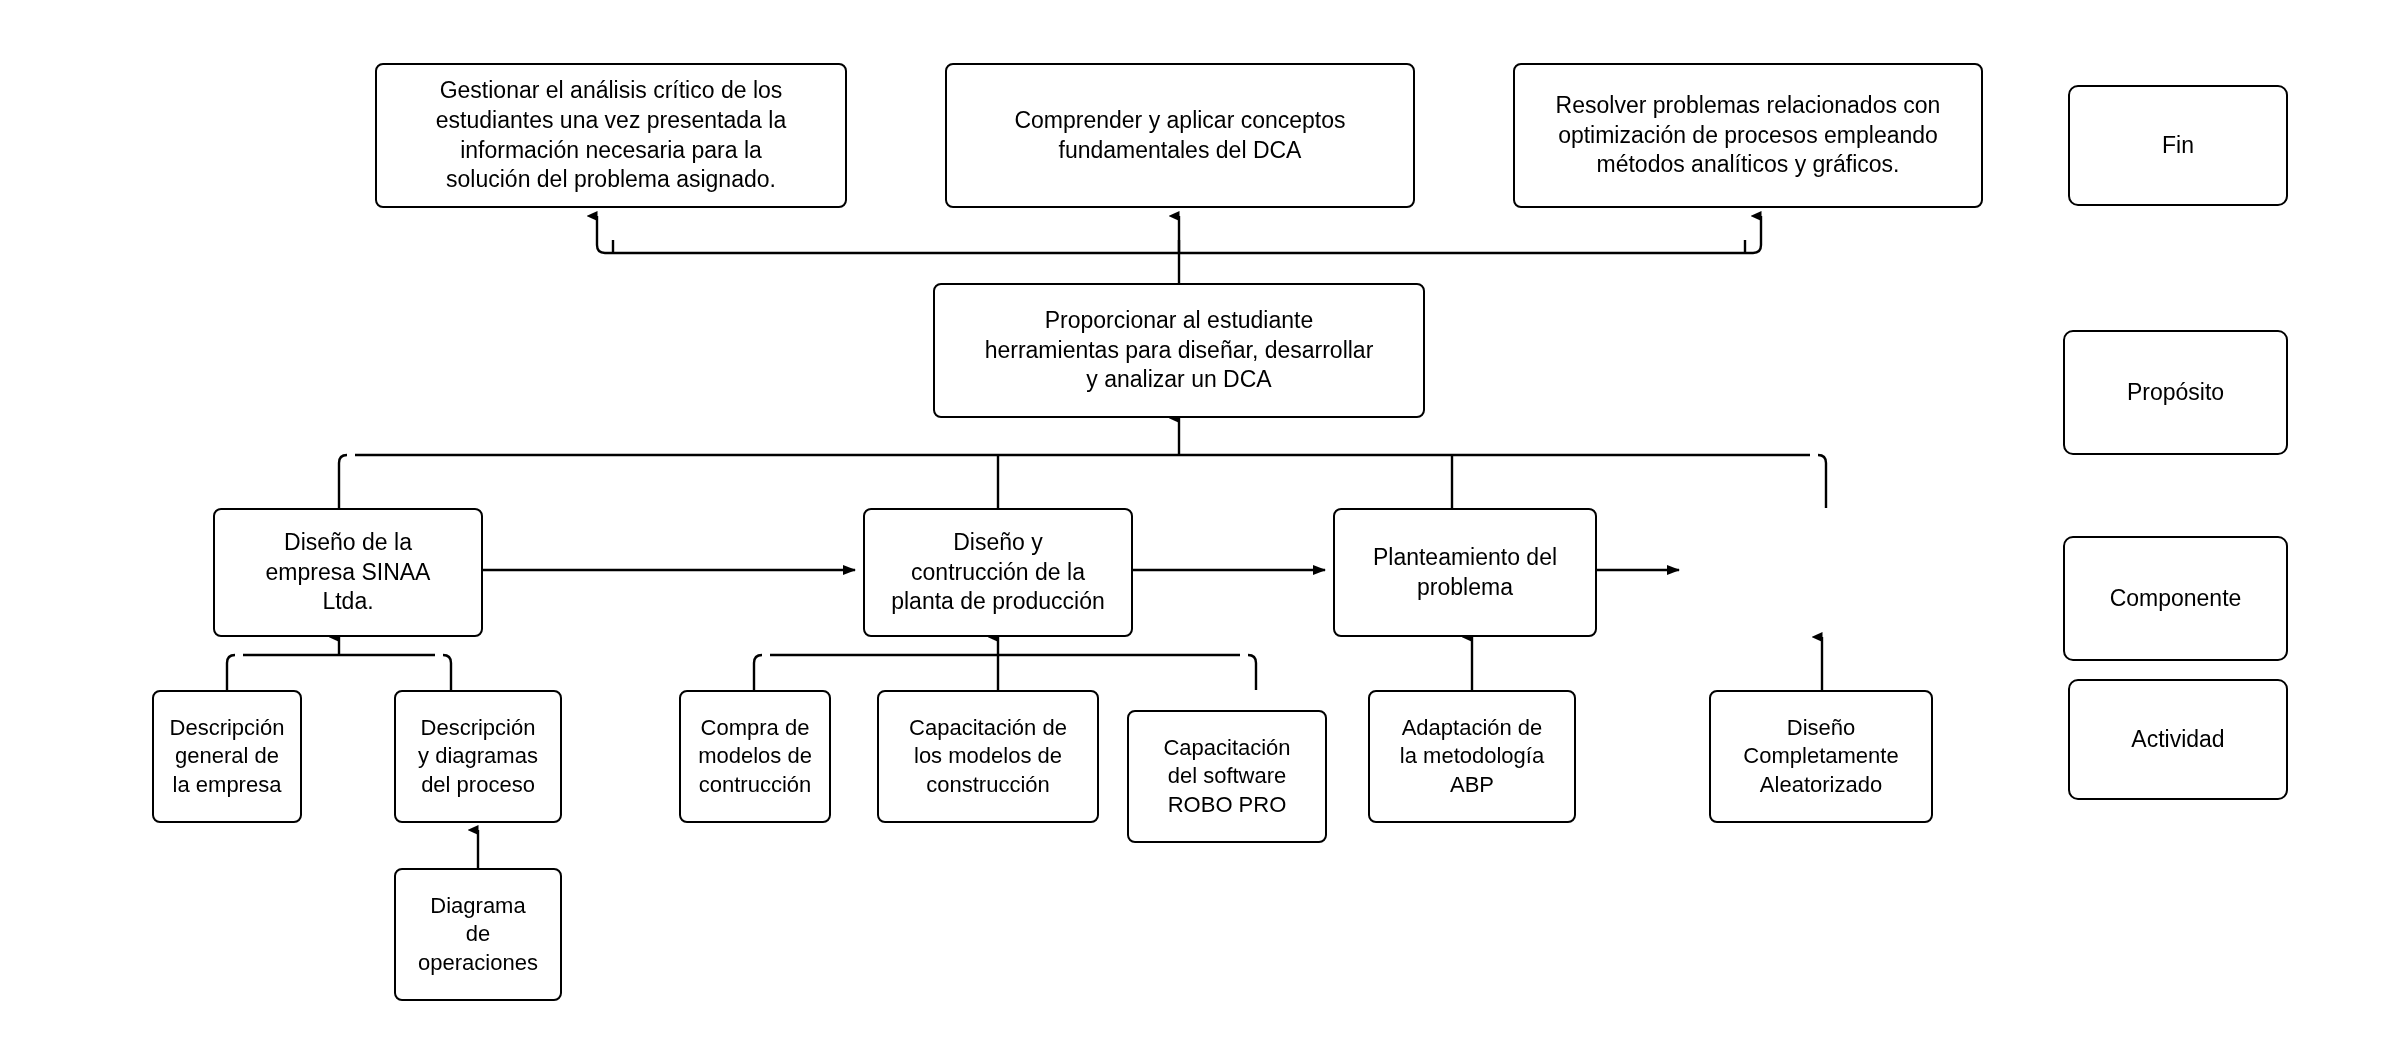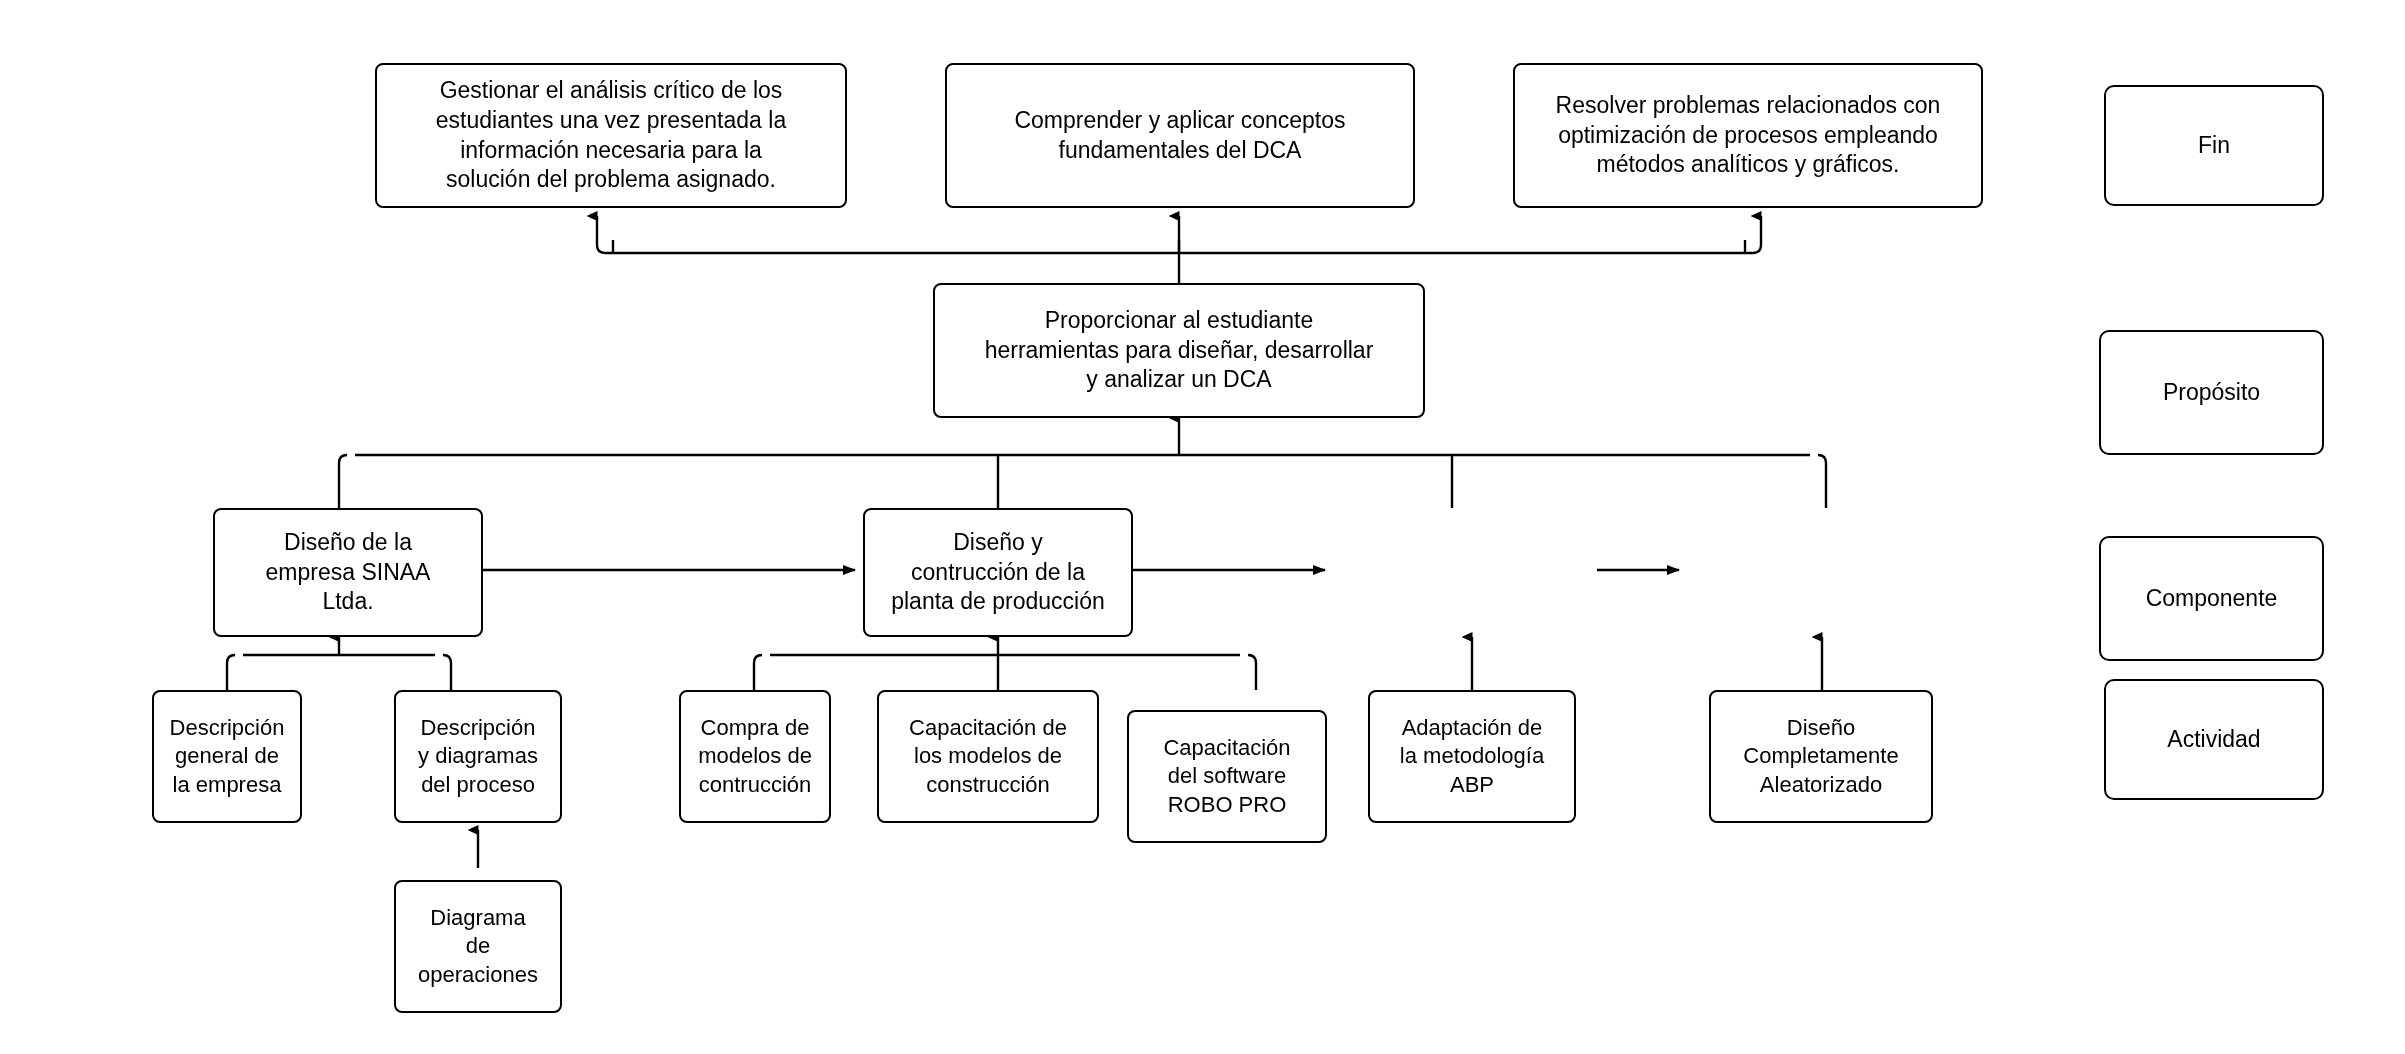--- a/index.html
+++ b/index.html
@@ -35,21 +35,20 @@
     justify-content: center;
     text-align: center;
     line-height: 1.30;
     white-space: pre-line;
     padding: 2px 6px;
     font-size: 23px;
     color: #000000;
   }
   .node.legend {
     border-radius: 10px;
-    margin-left: 36px;
   }
   .node-text {
     display: block;
     width: 100%;
     white-space: pre-line;
   }
 </style>
 </head>
 <body>
 
@@ -154,20 +153,24 @@
 empresa SINAA
 Ltda.</span>
   </div>
 
   <div class="node" style="left:863px; top:508px; width:270px; height:129px; font-size:23px;">
     <span class="node-text">Diseño y
 contrucción de la
 planta de producción</span>
   </div>
 
+  <div class="node" style="left:1333px; top:508px; width:264px; height:129px; font-size:23px;">
+    <span class="node-text">Planteamiento del
+problema</span>
+  </div>
 
 
   <div class="node" style="left:152px; top:690px; width:150px; height:133px; font-size:22px;">
     <span class="node-text">Descripción
 general de
 la empresa</span>
   </div>
 
   <div class="node" style="left:394px; top:690px; width:168px; height:133px; font-size:22px;">
     <span class="node-text">Descripción
@@ -198,21 +201,21 @@
 la metodología
 ABP</span>
   </div>
 
   <div class="node" style="left:1709px; top:690px; width:224px; height:133px; font-size:22px;">
     <span class="node-text">Diseño
 Completamente
 Aleatorizado</span>
   </div>
 
-  <div class="node" style="left:394px; top:868px; width:168px; height:133px; font-size:22px;margin-top:12px;">
+  <div class="node" style="left:394px; top:868px; width:168px; height:133px; font-size:22px;">
     <span class="node-text">Diagrama
 de
 operaciones</span>
   </div>
 
   <div class="node legend" style="left:2068px; top:85px; width:220px; height:121px; font-size:23px;">
     <span class="node-text">Fin</span>
   </div>
 
   <div class="node legend" style="left:2063px; top:330px; width:225px; height:125px; font-size:23px;justify-content:center;">

